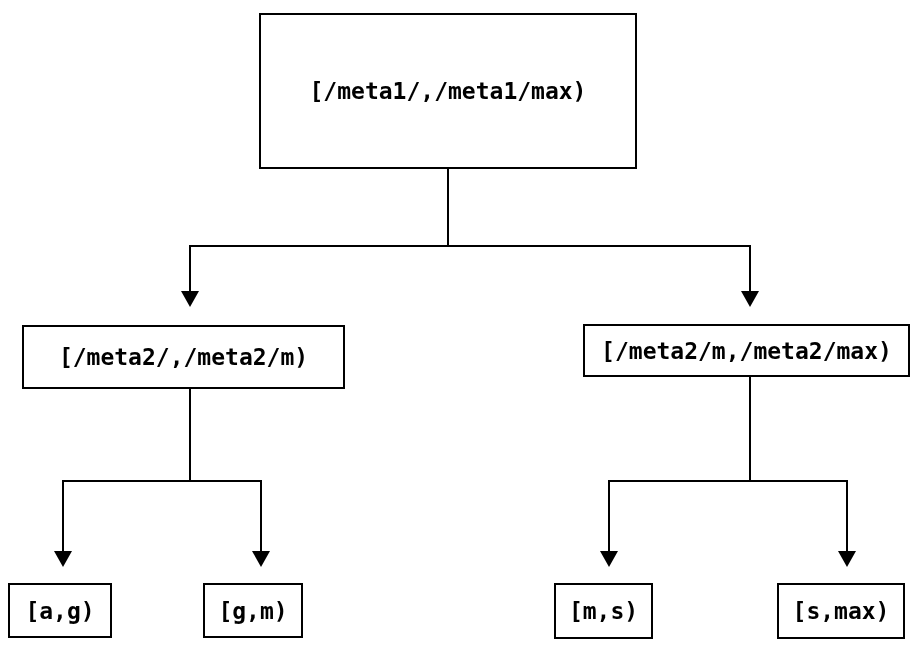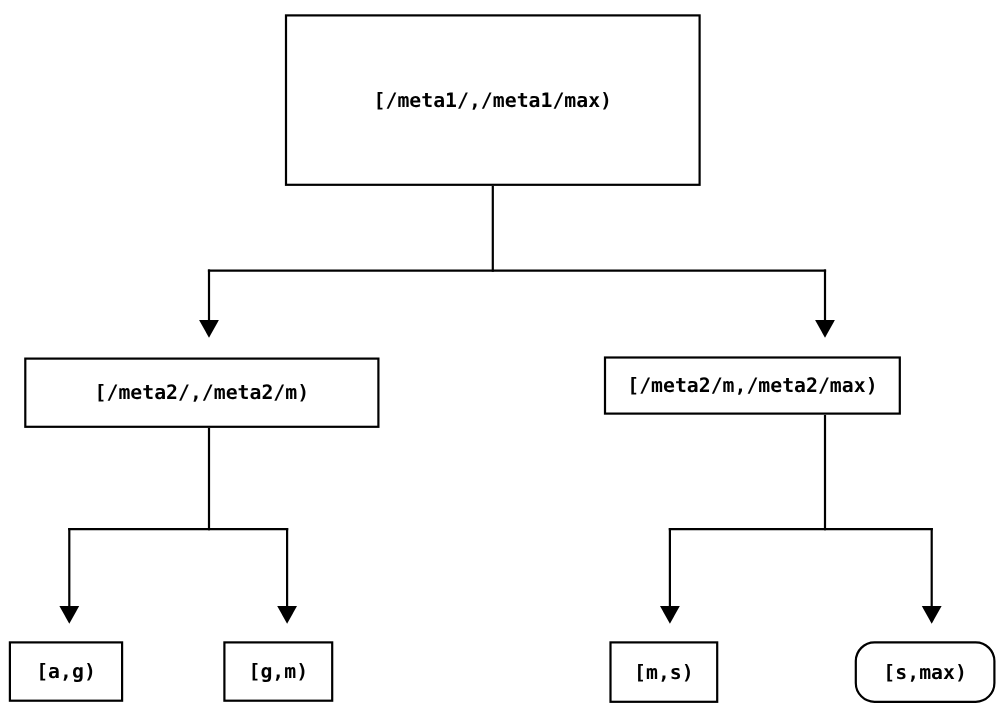--- a/index.html
+++ b/index.html
@@ -28,33 +28,33 @@
     display: block;
   }
   .node {
     position: absolute;
     box-sizing: border-box;
     border: 2px solid #000000;
     background: #ffffff;
     display: flex;
     align-items: center;
     justify-content: center;
-    font-size: 18px;
+    font-size: 23px;
     font-weight: bold;
     color: #000000;
     white-space: nowrap;
     letter-spacing: 0;
   }
   .node-root  { left: 259px; top: 13px;  width: 378px; height: 156px; }
   .node-meta2-left  { left: 22px;  top: 325px; width: 323px; height: 64px; }
-  .node-meta2-right { left: 549px; top: 324px; width: 270px; height: 53px; }
+  .node-meta2-right { left: 583px; top: 324px; width: 327px; height: 53px; }
   .node-leaf-ag   { left: 8px;   top: 583px; width: 104px; height: 55px; }
   .node-leaf-gm   { left: 203px; top: 583px; width: 100px; height: 55px; }
   .node-leaf-ms   { left: 554px; top: 583px; width: 99px;  height: 56px; }
-  .node-leaf-smax { left: 777px; top: 583px; width: 128px; height: 56px; border-radius: 18px; }
+  .node-leaf-smax { left: 777px; top: 583px; width: 128px; height: 56px; }
 </style>
 </head>
 <body>
 
 <div class="canvas">
 
   <svg class="edges" viewBox="0 0 912 652" xmlns="http://www.w3.org/2000/svg" aria-hidden="true">
     <g stroke="#000000" stroke-width="2" fill="none">
       <path d="M448,169 V247"></path>
       <path d="M189,246 H751"></path>

